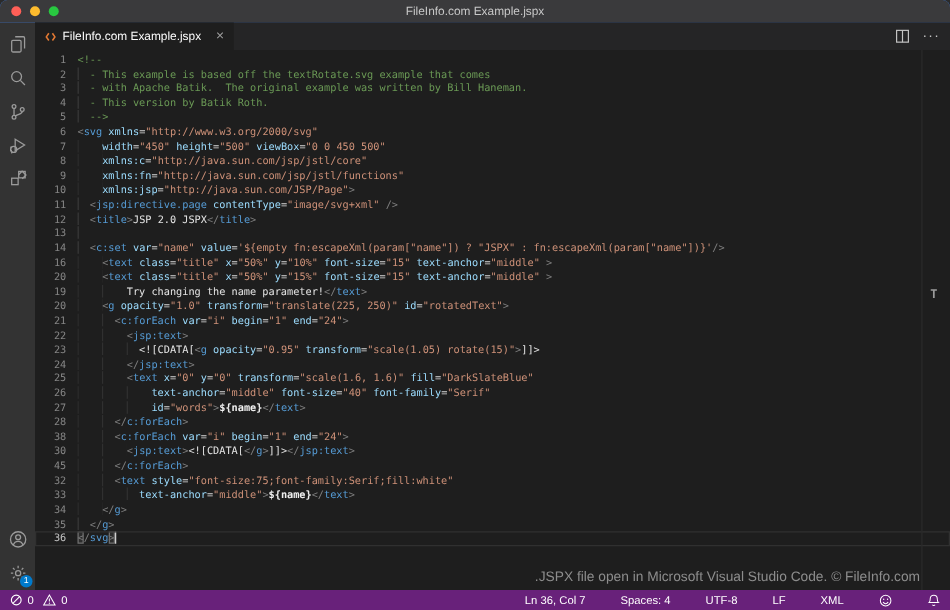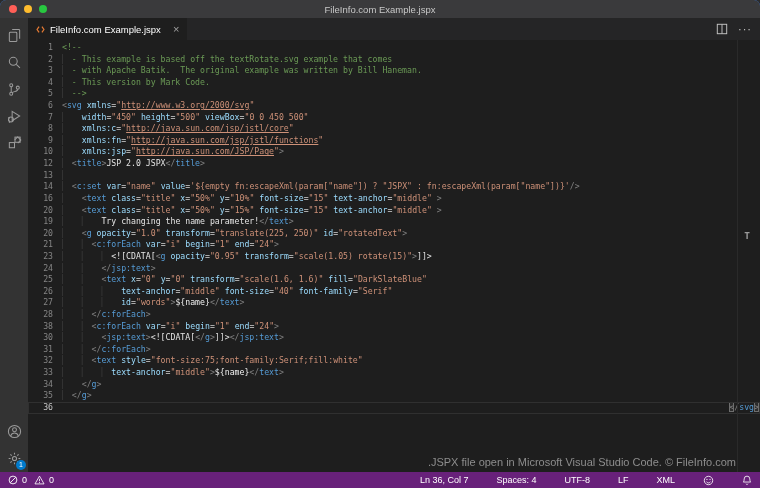--- a/index.html
+++ b/index.html
@@ -20,28 +20,28 @@
   
   .tabbar{height:22px;background:#252526;display:flex;flex:none;position:relative;}
   .tab{background:#1e1e1e;display:flex;align-items:center;padding:0 8px;gap:5px;cursor:default;}
   .tab-label{color:#fefefe;font-size:9.5px;white-space:nowrap;}
   .tab-close{color:#a0a0a0;font-size:11px;line-height:11px;margin-left:7px;}
   .editor-actions{position:absolute;right:8px;top:0;height:22px;display:flex;align-items:center;gap:10px;color:#c5c5c5;}
   .more-dots{font-size:11px;letter-spacing:1px;color:#c5c5c5;}
   
   .code{flex:1;position:relative;overflow:hidden;padding-top:2px;font-family:"DejaVu Sans Mono","Liberation Mono",monospace;font-size:8.2px;}
   .cl{display:flex;height:11.62px;line-height:11.62px;}
-  .cl.cur{outline:1px solid #303030;outline-offset:-1px;justify-content:space-between;}
+  .cl.cur{outline:1px solid #303030;outline-offset:-1px;}
   .ln{width:25px;flex:none;text-align:right;color:#858585;}
   .cl.cur .ln{color:#c6c6c6;}
   .ct{padding-left:9px;white-space:pre;}
   .tk-c{color:#6a9955}.tk-t{color:#569cd6}.tk-a{color:#9cdcfe}.tk-s{color:#ce9178}
-  .tk-u{color:#ce9178;text-decoration:underline;text-align:center;}
+  .tk-u{color:#ce9178;text-align:center;}
   .tk-p{color:#808080}.tk-o{color:#d4d4d4}.tk-x{color:#e4e4e4}
-  .tk-e{color:#f0f0f0;font-weight:400;}
+  .tk-e{color:#f0f0f0;font-weight:700;}
   .tk-m{color:#808080;outline:1px solid #6e6e6e;outline-offset:-1px;background:rgba(110,110,110,.18);}
   .tk-w{background-image:linear-gradient(to right,#333333 1px,transparent 1px);background-size:4ch 100%;}
   .caret{display:inline-block;width:1px;height:9.5px;background:#cfcfcf;vertical-align:-1.5px;}
   .watermark{position:absolute;right:24px;bottom:4px;color:#8d8d8d;font-family:"Liberation Sans",sans-serif;font-size:11px;}
   .ov-border{position:absolute;right:22px;top:0;bottom:0;width:1px;background:#2a2a2a;}
   .ov-mark{position:absolute;right:10px;top:190px;color:#9a9a9a;font-size:9.5px;font-weight:700;}
   
   .statusbar{height:16px;background:#68217a;display:flex;align-items:center;color:#ffffff;font-size:9px;padding:0 8px;flex:none;}
   .sb-group{display:flex;align-items:center;gap:4px;}
   .sb-right{margin-left:auto;display:flex;align-items:center;gap:28px;}
@@ -152,21 +152,21 @@
             <div class="cl">
               <span class="ln">2</span>
               <span class="ct"><span class="tk-w">  </span><span class="tk-c">- This example is based off the textRotate.svg example that comes</span></span>
             </div>
             <div class="cl">
               <span class="ln">3</span>
               <span class="ct"><span class="tk-w">  </span><span class="tk-c">- with Apache Batik.  The original example was written by Bill Haneman.</span></span>
             </div>
             <div class="cl">
               <span class="ln">4</span>
-              <span class="ct"><span class="tk-w">  </span><span class="tk-c">- This version by Mark Code.</span></span>
+              <span class="ct"><span class="tk-w">  </span><span class="tk-c">- This version by Batik Roth.</span></span>
             </div>
             <div class="cl">
               <span class="ln">5</span>
               <span class="ct"><span class="tk-w">  </span><span class="tk-c">--&gt;</span></span>
             </div>
             <div class="cl">
               <span class="ln">6</span>
               <span class="ct"><span class="tk-p">&lt;</span><span class="tk-t">svg</span><span class="tk-x"> </span><span class="tk-a">xmlns</span><span class="tk-o">=</span><span class="tk-s">"</span><span class="tk-u">http://www.w3.org/2000/svg</span><span class="tk-s">"</span></span>
             </div>
             <div class="cl">
@@ -179,20 +179,24 @@
             </div>
             <div class="cl">
               <span class="ln">9</span>
               <span class="ct"><span class="tk-w">    </span><span class="tk-a">xmlns:fn</span><span class="tk-o">=</span><span class="tk-s">"</span><span class="tk-u">http://java.sun.com/jsp/jstl/functions</span><span class="tk-s">"</span></span>
             </div>
             <div class="cl">
               <span class="ln">10</span>
               <span class="ct"><span class="tk-w">    </span><span class="tk-a">xmlns:jsp</span><span class="tk-o">=</span><span class="tk-s">"</span><span class="tk-u">http://java.sun.com/JSP/Page</span><span class="tk-s">"</span><span class="tk-p">&gt;</span></span>
             </div>
             <div class="cl">
+              <span class="ln">11</span>
+              <span class="ct"><span class="tk-w">  </span><span class="tk-p">&lt;</span><span class="tk-t">jsp:directive.page</span><span class="tk-x"> </span><span class="tk-a">contentType</span><span class="tk-o">=</span><span class="tk-s">"image/svg+xml"</span><span class="tk-x"> </span><span class="tk-p">/&gt;</span></span>
+            </div>
+            <div class="cl">
               <span class="ln">12</span>
               <span class="ct"><span class="tk-w">  </span><span class="tk-p">&lt;</span><span class="tk-t">title</span><span class="tk-p">&gt;</span><span class="tk-x">JSP 2.0 JSPX</span><span class="tk-p">&lt;/</span><span class="tk-t">title</span><span class="tk-p">&gt;</span></span>
             </div>
             <div class="cl">
               <span class="ln">13</span>
               <span class="ct"><span class="tk-w">  </span></span>
             </div>
             <div class="cl">
               <span class="ln">14</span>
               <span class="ct"><span class="tk-w">  </span><span class="tk-p">&lt;</span><span class="tk-t">c:set</span><span class="tk-x"> </span><span class="tk-a">var</span><span class="tk-o">=</span><span class="tk-s">"name"</span><span class="tk-x"> </span><span class="tk-a">value</span><span class="tk-o">=</span><span class="tk-s">'${empty fn:escapeXml(param["name"]) ? "JSPX" : fn:escapeXml(param["name"])}'</span><span class="tk-p">/&gt;</span></span>
@@ -211,20 +215,24 @@
             </div>
             <div class="cl">
               <span class="ln">20</span>
               <span class="ct"><span class="tk-w">    </span><span class="tk-p">&lt;</span><span class="tk-t">g</span><span class="tk-x"> </span><span class="tk-a">opacity</span><span class="tk-o">=</span><span class="tk-s">"1.0"</span><span class="tk-x"> </span><span class="tk-a">transform</span><span class="tk-o">=</span><span class="tk-s">"translate(225, 250)"</span><span class="tk-x"> </span><span class="tk-a">id</span><span class="tk-o">=</span><span class="tk-s">"rotatedText"</span><span class="tk-p">&gt;</span></span>
             </div>
             <div class="cl">
               <span class="ln">21</span>
               <span class="ct"><span class="tk-w">      </span><span class="tk-p">&lt;</span><span class="tk-t">c:forEach</span><span class="tk-x"> </span><span class="tk-a">var</span><span class="tk-o">=</span><span class="tk-s">"i"</span><span class="tk-x"> </span><span class="tk-a">begin</span><span class="tk-o">=</span><span class="tk-s">"1"</span><span class="tk-x"> </span><span class="tk-a">end</span><span class="tk-o">=</span><span class="tk-s">"24"</span><span class="tk-p">&gt;</span></span>
             </div>
             <div class="cl">
+              <span class="ln">22</span>
+              <span class="ct"><span class="tk-w">        </span><span class="tk-p">&lt;</span><span class="tk-t">jsp:text</span><span class="tk-p">&gt;</span></span>
+            </div>
+            <div class="cl">
               <span class="ln">23</span>
               <span class="ct"><span class="tk-w">          </span><span class="tk-x">&lt;![CDATA[</span><span class="tk-p">&lt;</span><span class="tk-t">g</span><span class="tk-x"> </span><span class="tk-a">opacity</span><span class="tk-o">=</span><span class="tk-s">"0.95"</span><span class="tk-x"> </span><span class="tk-a">transform</span><span class="tk-o">=</span><span class="tk-s">"scale(1.05) rotate(15)"</span><span class="tk-p">&gt;</span><span class="tk-x">]]&gt;</span></span>
             </div>
             <div class="cl">
               <span class="ln">24</span>
               <span class="ct"><span class="tk-w">        </span><span class="tk-p">&lt;/</span><span class="tk-t">jsp:text</span><span class="tk-p">&gt;</span></span>
             </div>
             <div class="cl">
               <span class="ln">25</span>
               <span class="ct"><span class="tk-w">        </span><span class="tk-p">&lt;</span><span class="tk-t">text</span><span class="tk-x"> </span><span class="tk-a">x</span><span class="tk-o">=</span><span class="tk-s">"0"</span><span class="tk-x"> </span><span class="tk-a">y</span><span class="tk-o">=</span><span class="tk-s">"0"</span><span class="tk-x"> </span><span class="tk-a">transform</span><span class="tk-o">=</span><span class="tk-s">"scale(1.6, 1.6)"</span><span class="tk-x"> </span><span class="tk-a">fill</span><span class="tk-o">=</span><span class="tk-s">"DarkSlateBlue"</span></span>
@@ -243,21 +251,21 @@
             </div>
             <div class="cl">
               <span class="ln">38</span>
               <span class="ct"><span class="tk-w">      </span><span class="tk-p">&lt;</span><span class="tk-t">c:forEach</span><span class="tk-x"> </span><span class="tk-a">var</span><span class="tk-o">=</span><span class="tk-s">"i"</span><span class="tk-x"> </span><span class="tk-a">begin</span><span class="tk-o">=</span><span class="tk-s">"1"</span><span class="tk-x"> </span><span class="tk-a">end</span><span class="tk-o">=</span><span class="tk-s">"24"</span><span class="tk-p">&gt;</span></span>
             </div>
             <div class="cl">
               <span class="ln">30</span>
               <span class="ct"><span class="tk-w">        </span><span class="tk-p">&lt;</span><span class="tk-t">jsp:text</span><span class="tk-p">&gt;</span><span class="tk-x">&lt;![CDATA[</span><span class="tk-p">&lt;/</span><span class="tk-t">g</span><span class="tk-p">&gt;</span><span class="tk-x">]]&gt;</span><span class="tk-p">&lt;/</span><span class="tk-t">jsp:text</span><span class="tk-p">&gt;</span></span>
             </div>
             <div class="cl">
-              <span class="ln">31</span>
+              <span class="ln">45</span>
               <span class="ct"><span class="tk-w">      </span><span class="tk-p">&lt;/</span><span class="tk-t">c:forEach</span><span class="tk-p">&gt;</span></span>
             </div>
             <div class="cl">
               <span class="ln">32</span>
               <span class="ct"><span class="tk-w">      </span><span class="tk-p">&lt;</span><span class="tk-t">text</span><span class="tk-x"> </span><span class="tk-a">style</span><span class="tk-o">=</span><span class="tk-s">"font-size:75;font-family:Serif;fill:white"</span></span>
             </div>
             <div class="cl">
               <span class="ln">33</span>
               <span class="ct"><span class="tk-w">          </span><span class="tk-a">text-anchor</span><span class="tk-o">=</span><span class="tk-s">"middle"</span><span class="tk-p">&gt;</span><span class="tk-e">${name}</span><span class="tk-p">&lt;/</span><span class="tk-t">text</span><span class="tk-p">&gt;</span></span>
             </div>

